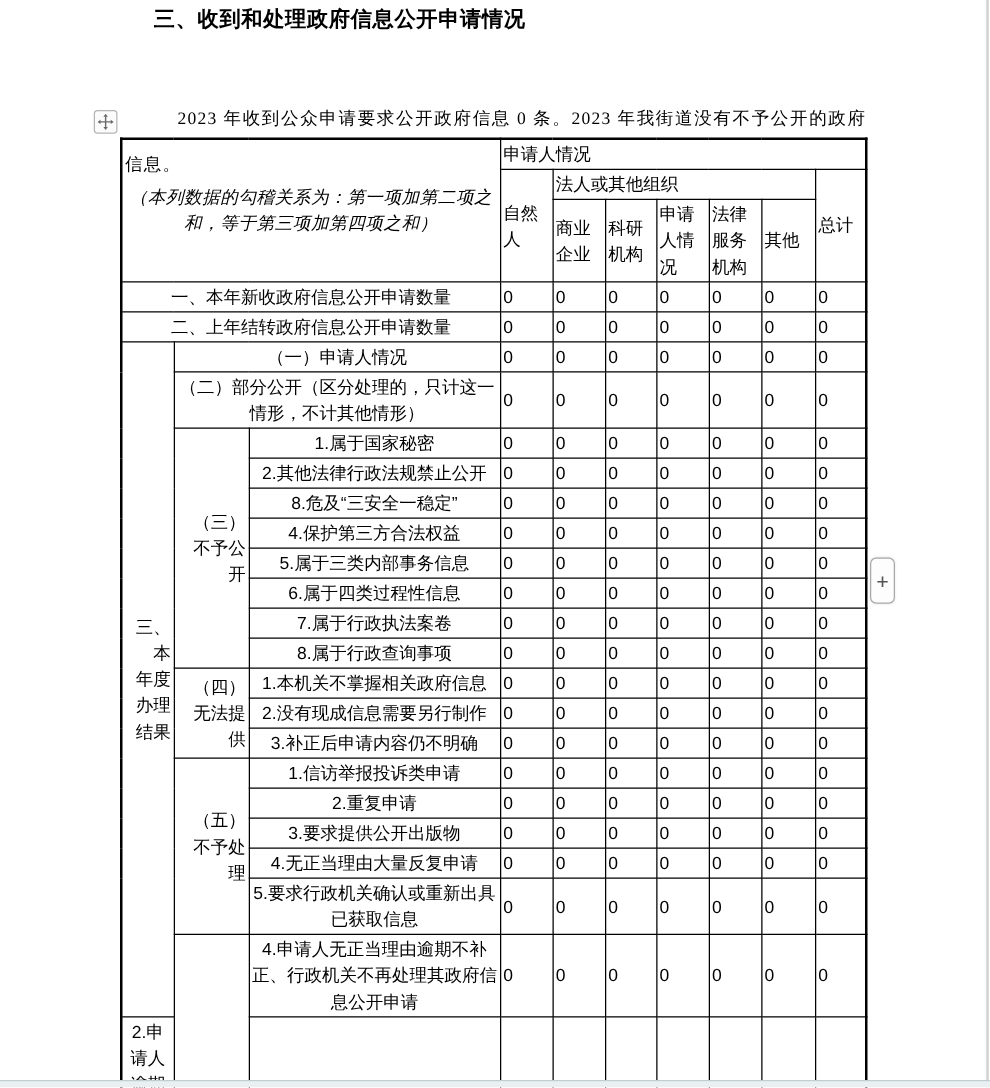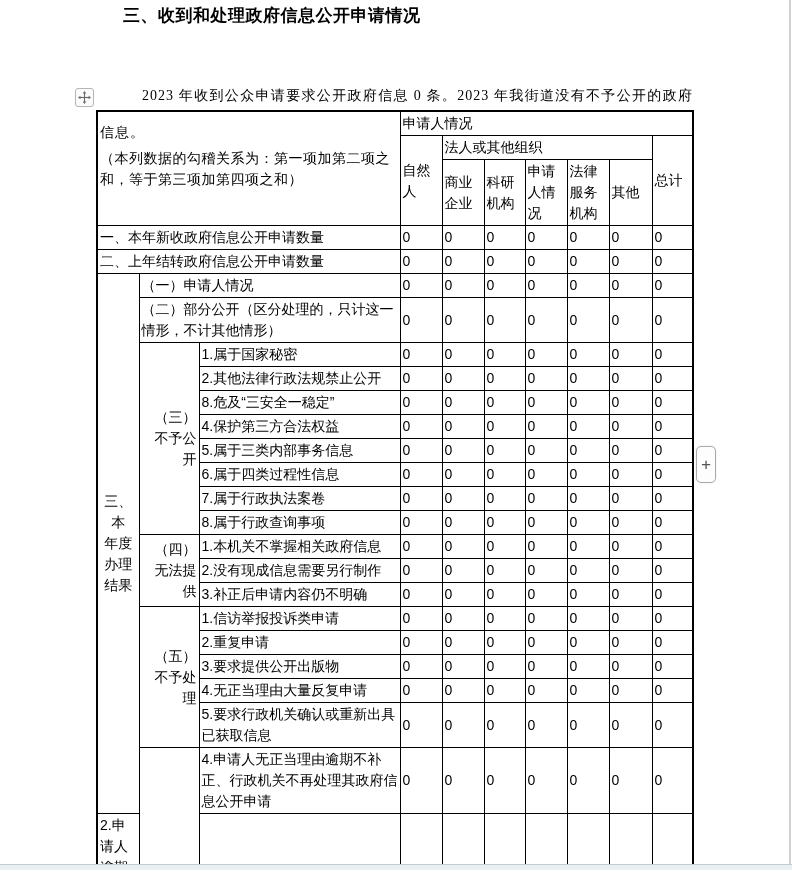--- a/index.html
+++ b/index.html
@@ -32,28 +32,28 @@
     vertical-align:middle;
     overflow:hidden;
     word-break:break-all;
   }
   .hdr{padding:1px 0;}
   .h-r1{height:22px;}
   .h-r2{height:22px;}
   .h-r3{height:63px;}
   .note-cell{
     font-family:"Liberation Serif","DejaVu Serif",serif;
-    font-size:13px;line-height:23px;
-    padding:2px 8px;text-align:left;vertical-align:middle;
+    font-style:italic;font-size:13px;line-height:23px;
+    padding:2px 8px;text-align:center;vertical-align:middle;
     letter-spacing:0.5px;
   }
-  .rlabel{text-align:left;padding:1px 3px;margin-left:20px;}
+  .rlabel{text-align:center;padding:1px 3px;margin-left:20px;}
   .cat{text-align:right;padding:2px 4px;vertical-align:middle;}
   .vlabel{
-    text-align:center;padding:2px 5px;vertical-align:middle;
+    text-align:right;padding:2px 5px;vertical-align:middle;
     white-space:pre-line;
   }
   .num{
     text-align:left;padding:0 0 0 5px;font-size:13px;
     font-family:"Liberation Sans","DejaVu Sans",sans-serif;
   }
   .doc-table tbody tr{height:24px;}
   
   .move-handle{
     position:absolute;left:75px;top:88px;width:19px;height:19px;

